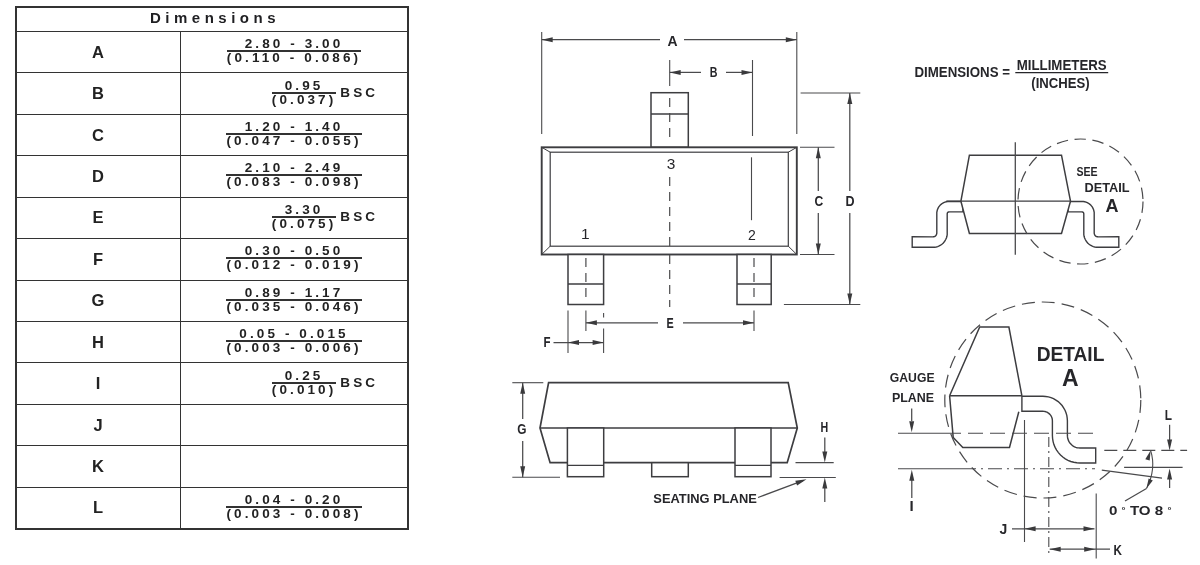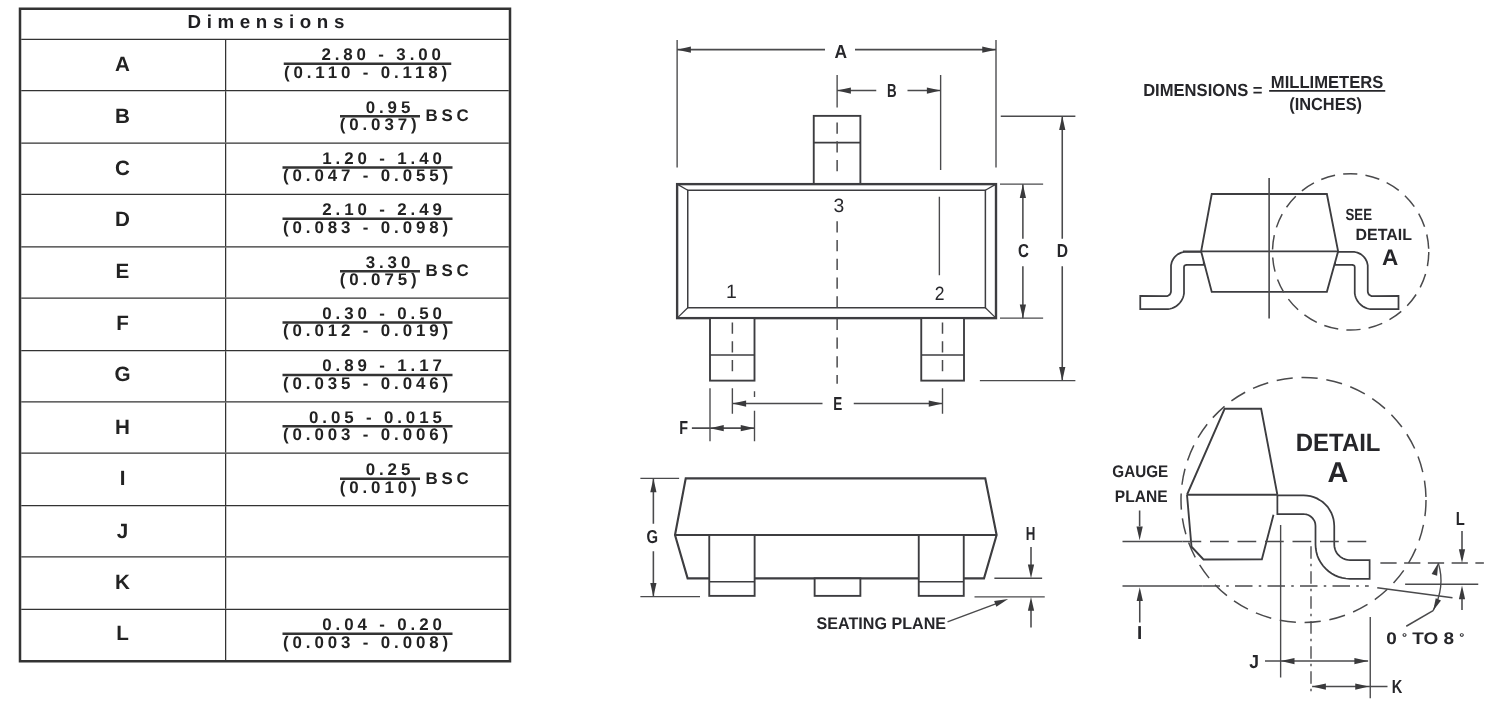--- a/index.html
+++ b/index.html
@@ -2,36 +2,36 @@
 <html><head><meta charset="utf-8"><style>
 html,body{margin:0;padding:0;background:#fff;width:1200px;height:565px;overflow:hidden}
 #wrap{position:relative;width:1200px;height:565px;font-family:"Liberation Sans",sans-serif;filter:blur(0.45px)}
 #dwg{position:absolute;left:0;top:0}
 #tbl{position:absolute;left:15px;top:6px;width:394px;height:524px;border:2px solid #333;box-sizing:border-box;display:flex;flex-direction:column}
 .hd{height:23px;border-bottom:1.6px solid #333;text-align:center;font-weight:bold;font-size:15px;letter-spacing:4.5px;padding-left:6px;color:#1f1f22;line-height:20px}
 .row{flex:1;display:flex;border-bottom:1.6px solid #333}
 .row:last-child{border-bottom:none}
 .lab{width:163px;border-right:1.6px solid #333;display:flex;align-items:center;justify-content:center;font-weight:bold;font-size:16.5px;letter-spacing:1px;color:#222}
 .val{flex:1;display:flex;align-items:center;justify-content:center;font-weight:bold;font-size:13.5px;letter-spacing:3.1px;color:#222;padding-bottom:3px}
-.fr{display:inline-block;text-align:right;vertical-align:middle}
+.fr{display:inline-block;text-align:center;vertical-align:middle}
 .nu{display:block;border-bottom:2px solid #333;padding:0 5px 0;line-height:13px}
 .de{display:block;line-height:13px;margin-top:-1px}
 .shift{display:inline-block;transform:translateX(31px)}
 .bsc{display:inline-block;vertical-align:middle;margin-left:4px}
 </style></head>
 <body>
 <div id="wrap">
     <div id="tbl">
       <div class="hd">Dimensions</div>
       <div class="row">
         <div class="lab">A</div>
         <div class="val">
           <span class="fr">
             <span class="nu">2.80 - 3.00</span>
-            <span class="de">(0.110 - 0.118)</span>
+            <span class="de">(0.110 - 0.086)</span>
           </span>
         </div>
       </div>
       <div class="row">
         <div class="lab">B</div>
         <div class="val">
           <span class="shift"><span class="fr"><span class="nu">0.95</span><span class="de">(0.037)</span></span><span class="bsc">BSC</span></span>
         </div>
       </div>
       <div class="row">

